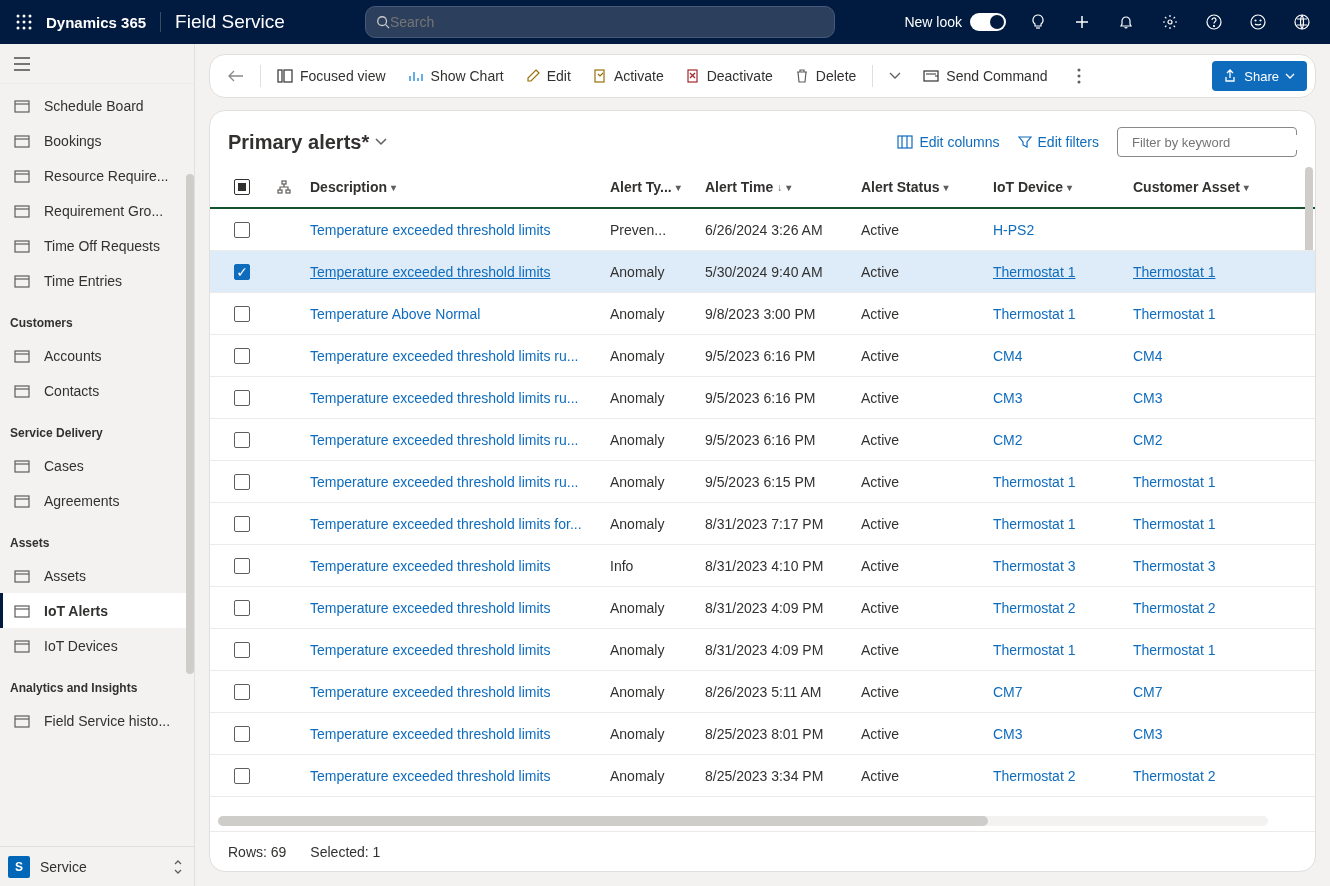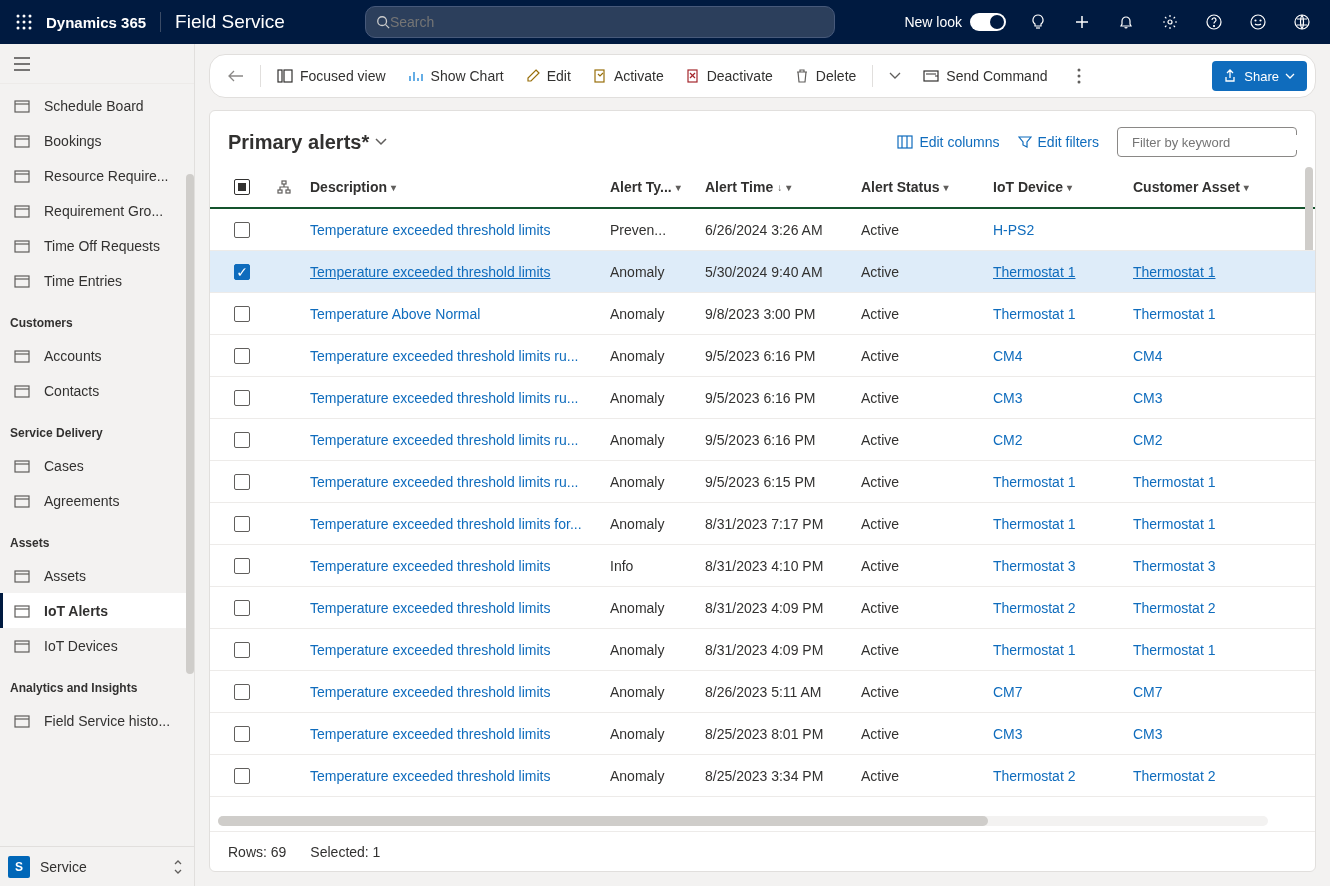--- a/index.html
+++ b/index.html
@@ -38,21 +38,21 @@
 
 .cmdbar { background:#fff; border:1px solid #e1dfdd; border-radius:16px; height:44px; display:flex; align-items:center; padding:0 8px; gap:2px;}
 .cmd { display:flex; align-items:center; gap:7px; padding:0 10px; height:36px; border-radius:4px; cursor:pointer; color:#323130; }
 .cmd-sep { width:1px; height:22px; background:#e1dfdd; margin:0 4px;}
 .cmd-icon { color:#323130; display:inline-flex;}
 .cmd .ci-blue { color:#0078d4;}
 .cmd .ci-red { color:#a4262c;}
 .share-btn { margin-left:auto; background:#0f6cbd; color:#fff; height:30px; border-radius:4px; display:flex; align-items:center; gap:6px; padding:0 12px; cursor:pointer; font-size:13px;}
 
 
-.panel { background:#fff; border:1px solid #e1dfdd; border-radius:6px; flex:1; display:flex; flex-direction:column; overflow:hidden;}
+.panel { background:#fff; border:1px solid #e1dfdd; border-radius:16px; flex:1; display:flex; flex-direction:column; overflow:hidden;}
 .panel-head { display:flex; align-items:center; padding:16px 18px 10px 18px; }
 .view-title { font-size:20px; font-weight:600; display:flex; align-items:center; gap:6px; cursor:pointer;}
 .panel-actions { margin-left:auto; display:flex; align-items:center; gap:18px;}
 .plink { color:#0f6cbd; display:flex; align-items:center; gap:6px; cursor:pointer; font-size:14px;}
 .filterbox { border:1px solid #8a8886; border-radius:4px; height:30px; width:180px; display:flex; align-items:center; padding:0 8px; gap:6px;}
 .filterbox input { border:none; outline:none; flex:1; font-size:13px;}
 
 
 .grid { flex:1; overflow:hidden; display:flex; flex-direction:column; position:relative;}
 .ghead { display:flex; align-items:center; border-bottom:2px solid #14532d; height:42px; padding-left:10px; font-weight:600; color:#323130; position:relative;}

